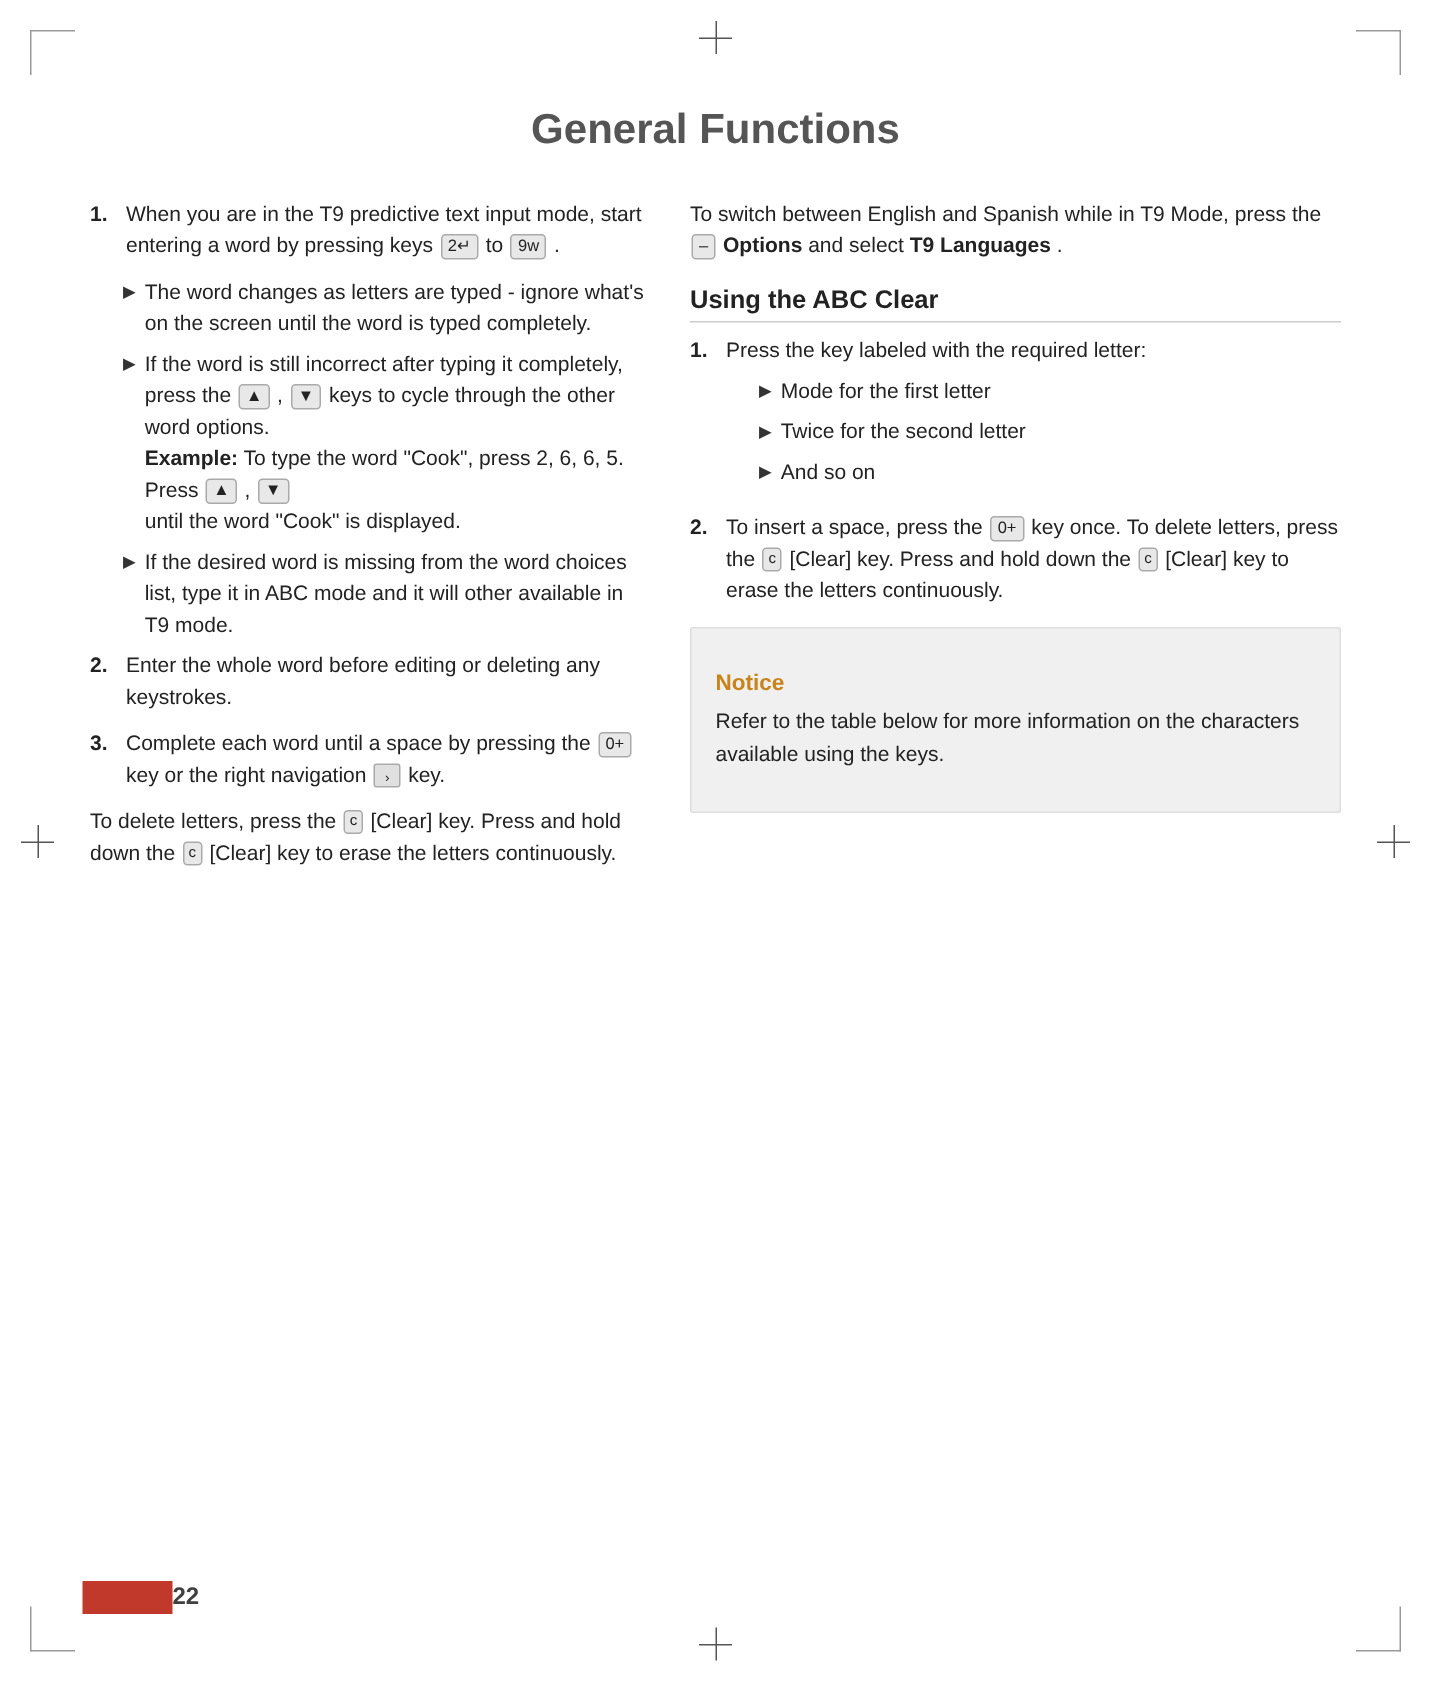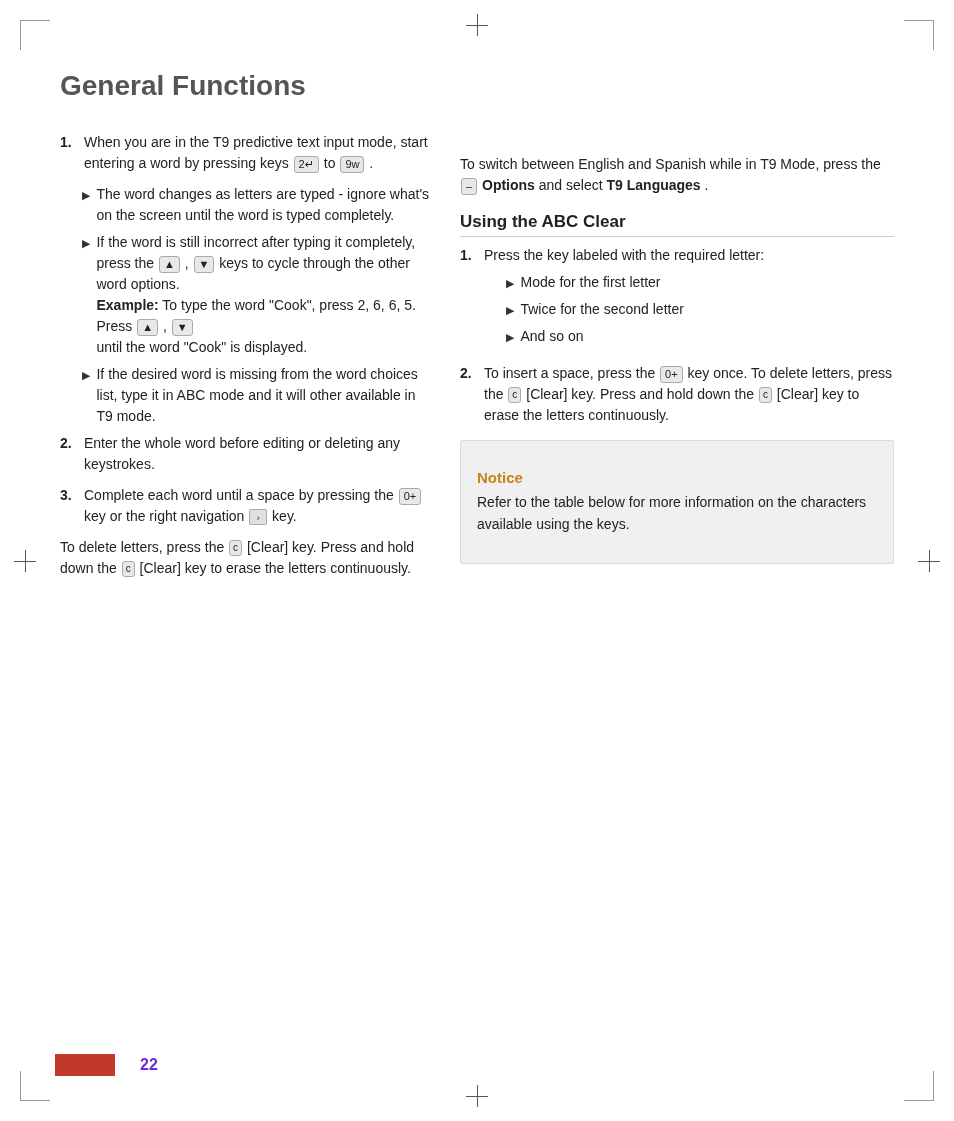--- a/index.html
+++ b/index.html
@@ -57,35 +57,35 @@
     .crosshair-left { left: 14px; top: 50%; transform: translateY(-50%); }
     .crosshair-right { right: 14px; top: 50%; transform: translateY(-50%); }
     .crosshair-bottom { bottom: 14px; left: 50%; transform: translateX(-50%); }
 
     .page-title {
       font-size: 28px;
       font-weight: bold;
       color: #555;
       margin-bottom: 30px;
       margin-top: 10px;
+      text-align: center;
     }
 
     .two-col {
       display: flex;
       gap: 30px;
     }
 
     .col-left {
       flex: 0 0 370px;
       width: 370px;
     }
 
     .col-right {
       flex: 1;
-      margin-top: 22px;
     }
 
     
     .num-item {
       display: flex;
       margin-bottom: 10px;
       line-height: 1.5;
     }
     .num-label {
       font-weight: bold;
@@ -190,22 +190,22 @@
     }
     .page-red-bar {
       width: 60px;
       height: 22px;
       background: #c0392b;
       margin-right: 0;
     }
     .page-number {
       font-size: 16px;
       font-weight: bold;
-      color: #6d28d9;
-      margin-left: 25px;
+      color: #404040;
+      margin-left: 0;
       text-align: right;
     }
 
     .inline-nav-icon {
       display: inline-block;
       width: 18px;
       height: 16px;
       background: #e0e0e0;
       border: 1px solid #aaa;
       border-radius: 2px;

